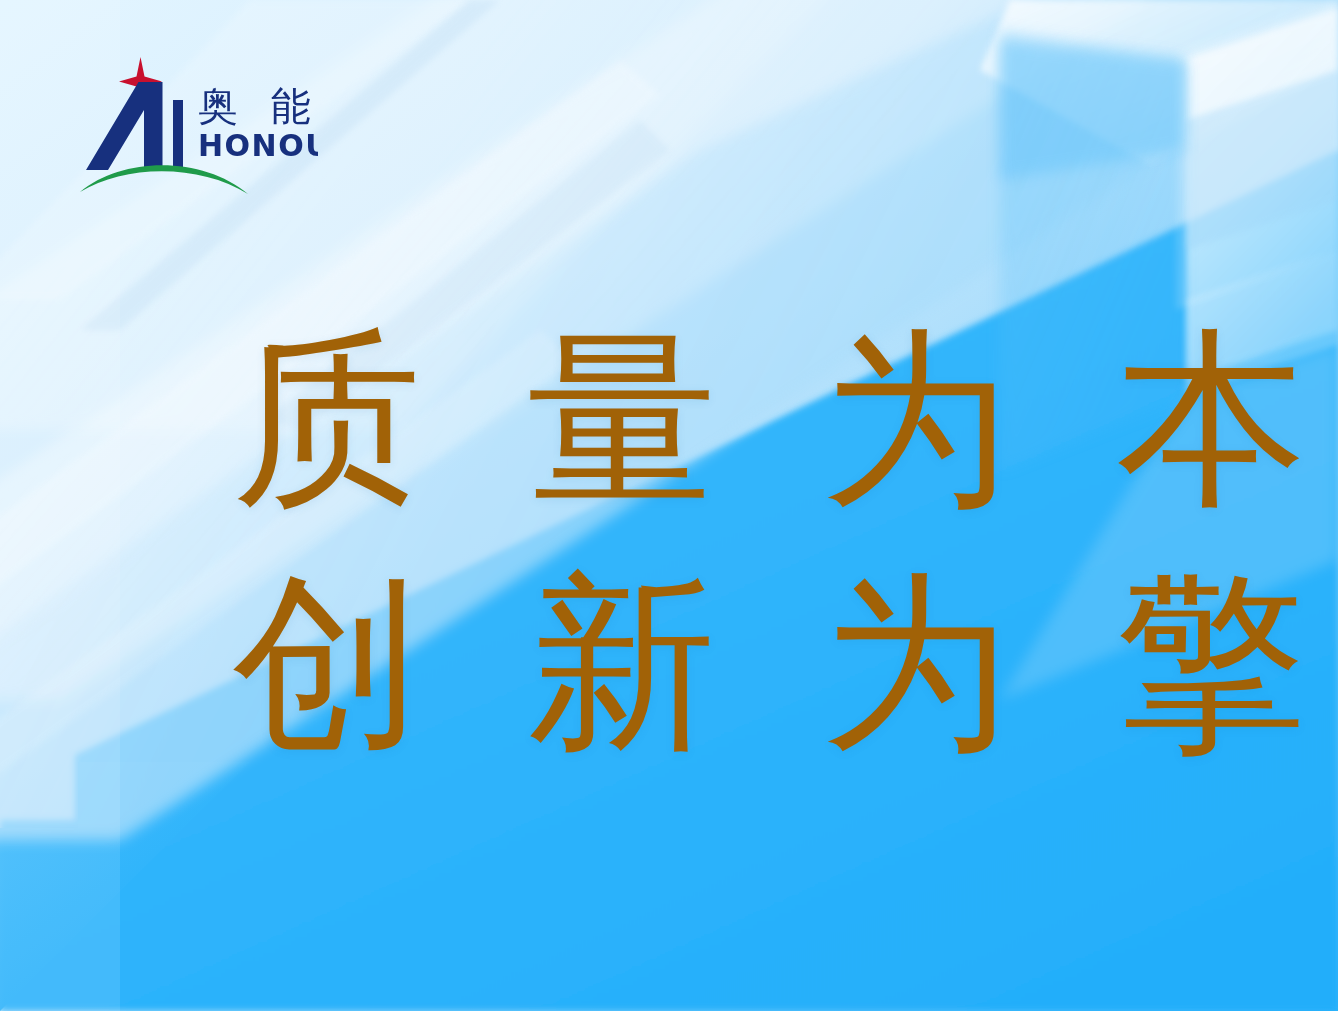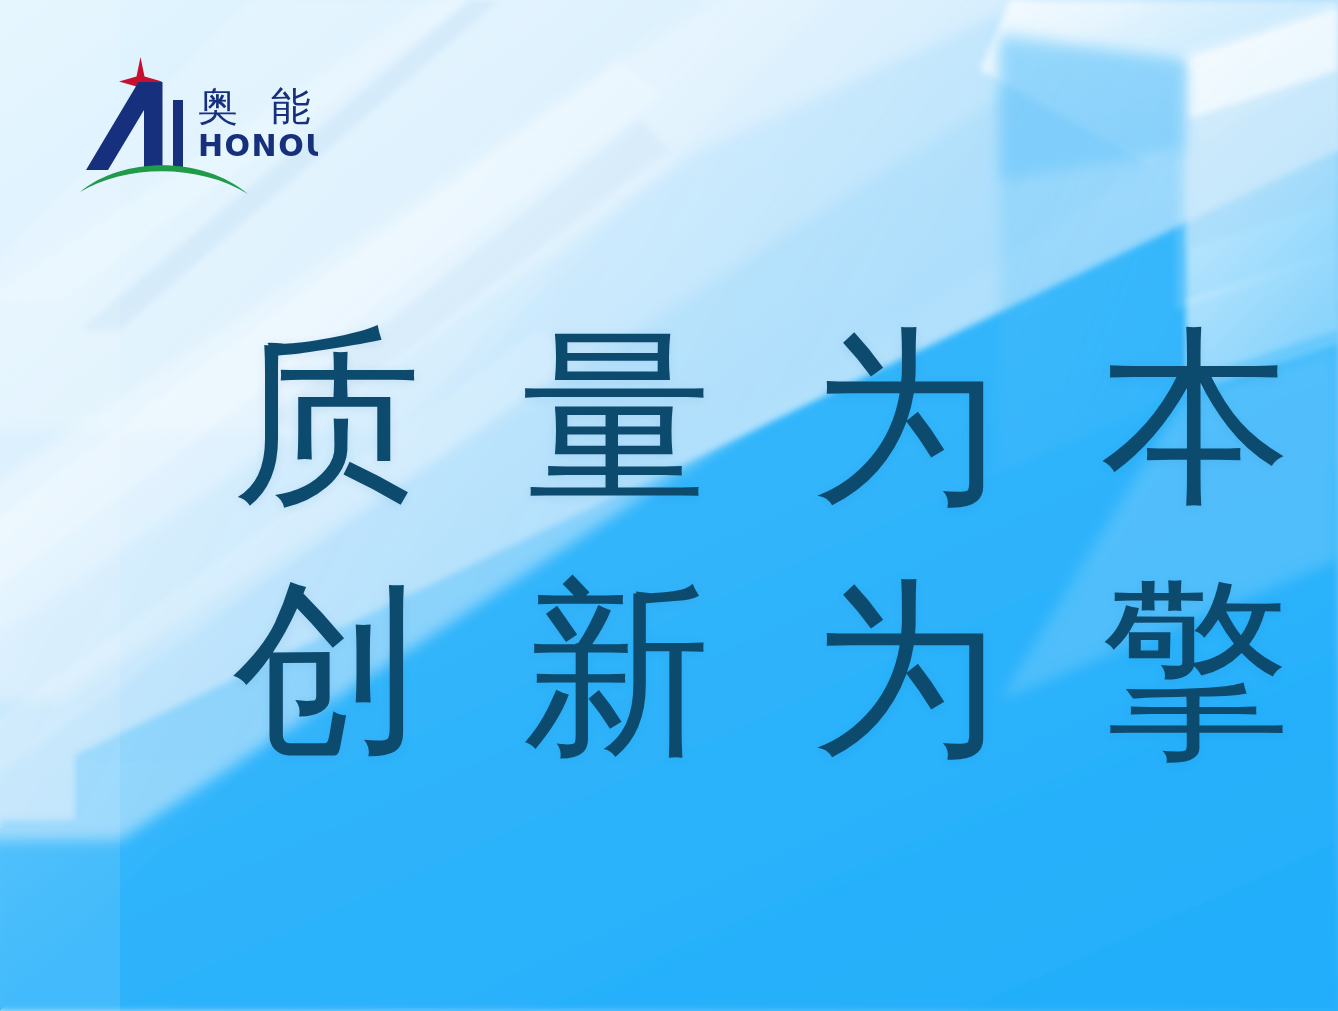--- a/index.html
+++ b/index.html
@@ -52,31 +52,31 @@
   }
 
   
   #headline {
     position: absolute;
     left: 232px;
     top: 300px;
     width: 900px;
   }
   .headline-line {
-    color: #0c4a6e;
-    font-family: Liberation Serif, serif;
+    color: #a16207;
+    font-family: Liberation Sans, sans-serif;
     font-weight: 400;
     font-size: 190px;
     line-height: 238px;
     letter-spacing: 26px;
     white-space: nowrap;
     text-shadow: 0 2px 10px rgba(20,110,170,0.10);
   }
   #headline-line-2 {
-    margin-top: 14px;
+    margin-top: 6px;
   }
 </style>
 </head>
 <body>
 
 <div id="poster">
 
   <div class="bg-layer">
     <svg class="bg-svg" viewBox="0 0 1338 1011" preserveAspectRatio="none" xmlns="http://www.w3.org/2000/svg">
       <defs>

